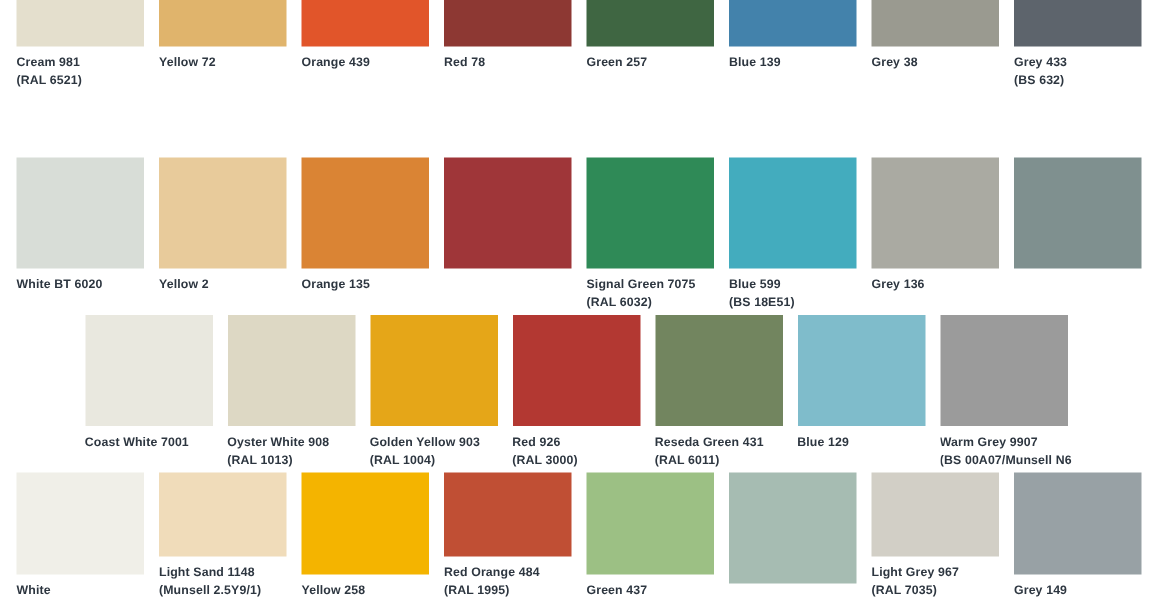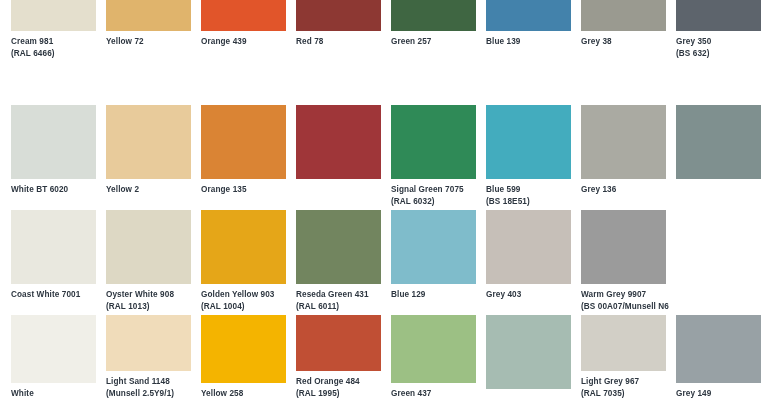--- a/index.html
+++ b/index.html
@@ -27,21 +27,21 @@
 
   .swatch-row {
     display: flex;
     width: 746px;
     margin: 0;
   }
 
   
   .row-0 { height: 105px; }
   .row-1 { height: 105px; }
-  .row-2 { height: 105px; }
+  .row-2 { height: 105px; justify-content: center; }
   .row-3 { height: 84px; }
 
   .swatch-cell {
     box-sizing: border-box;
     width: 85px;
     margin-right: 10px;
     display: flex;
     flex-direction: column;
   }
   .swatch-cell:last-child {
@@ -81,21 +81,21 @@
 </head>
 <body>
 
 <div id="chart">
 
   <div class="swatch-row row-0">
     <div class="swatch-cell">
       <span class="swatch-chip" style="background:#e4dfcd;"></span>
       <span class="swatch-caption">
         <span class="swatch-name">Cream 981</span>
-        <span class="swatch-code">(RAL 6466)</span>
+        <span class="swatch-code">(RAL 6521)</span>
       </span>
     </div>
     <div class="swatch-cell">
       <span class="swatch-chip" style="background:#e0b46c;"></span>
       <span class="swatch-caption">
         <span class="swatch-name">Yellow 72</span>
 
       </span>
     </div>
     <div class="swatch-cell">
@@ -129,21 +129,21 @@
     <div class="swatch-cell">
       <span class="swatch-chip" style="background:#9a9a90;"></span>
       <span class="swatch-caption">
         <span class="swatch-name">Grey 38</span>
 
       </span>
     </div>
     <div class="swatch-cell">
       <span class="swatch-chip" style="background:#5d646c;"></span>
       <span class="swatch-caption">
-        <span class="swatch-name">Grey 350</span>
+        <span class="swatch-name">Grey 433</span>
         <span class="swatch-code">(BS 632)</span>
       </span>
     </div>
   </div>
 
   <div class="swatch-row row-1">
     <div class="swatch-cell">
       <span class="swatch-chip" style="background:#d8ddd7;"></span>
       <span class="swatch-caption">
         <span class="swatch-name">White BT 6020</span>
@@ -209,40 +209,40 @@
       </span>
     </div>
     <div class="swatch-cell">
       <span class="swatch-chip" style="background:#e5a618;"></span>
       <span class="swatch-caption">
         <span class="swatch-name">Golden Yellow 903</span>
         <span class="swatch-code">(RAL 1004)</span>
       </span>
     </div>
     <div class="swatch-cell">
+      <span class="swatch-chip" style="background:#b33832;"></span>
+      <span class="swatch-caption">
+        <span class="swatch-name">Red 926</span>
+        <span class="swatch-code">(RAL 3000)</span>
+      </span>
+    </div>
+    <div class="swatch-cell">
       <span class="swatch-chip" style="background:#72855f;"></span>
       <span class="swatch-caption">
         <span class="swatch-name">Reseda Green 431</span>
         <span class="swatch-code">(RAL 6011)</span>
       </span>
     </div>
     <div class="swatch-cell">
       <span class="swatch-chip" style="background:#7fbccb;"></span>
       <span class="swatch-caption">
         <span class="swatch-name">Blue 129</span>
 
       </span>
     </div>
-    <div class="swatch-cell">
-      <span class="swatch-chip" style="background:#c6bfb8;"></span>
-      <span class="swatch-caption">
-        <span class="swatch-name">Grey 403</span>
-
-      </span>
-    </div>
     <div class="swatch-cell clipped">
       <span class="swatch-chip" style="background:#9b9b9b;"></span>
       <span class="swatch-caption">
         <span class="swatch-name">Warm Grey 9907</span>
         <span class="swatch-code">(BS 00A07/Munsell N6</span>
       </span>
     </div>
   </div>
 
   <div class="swatch-row row-3">

